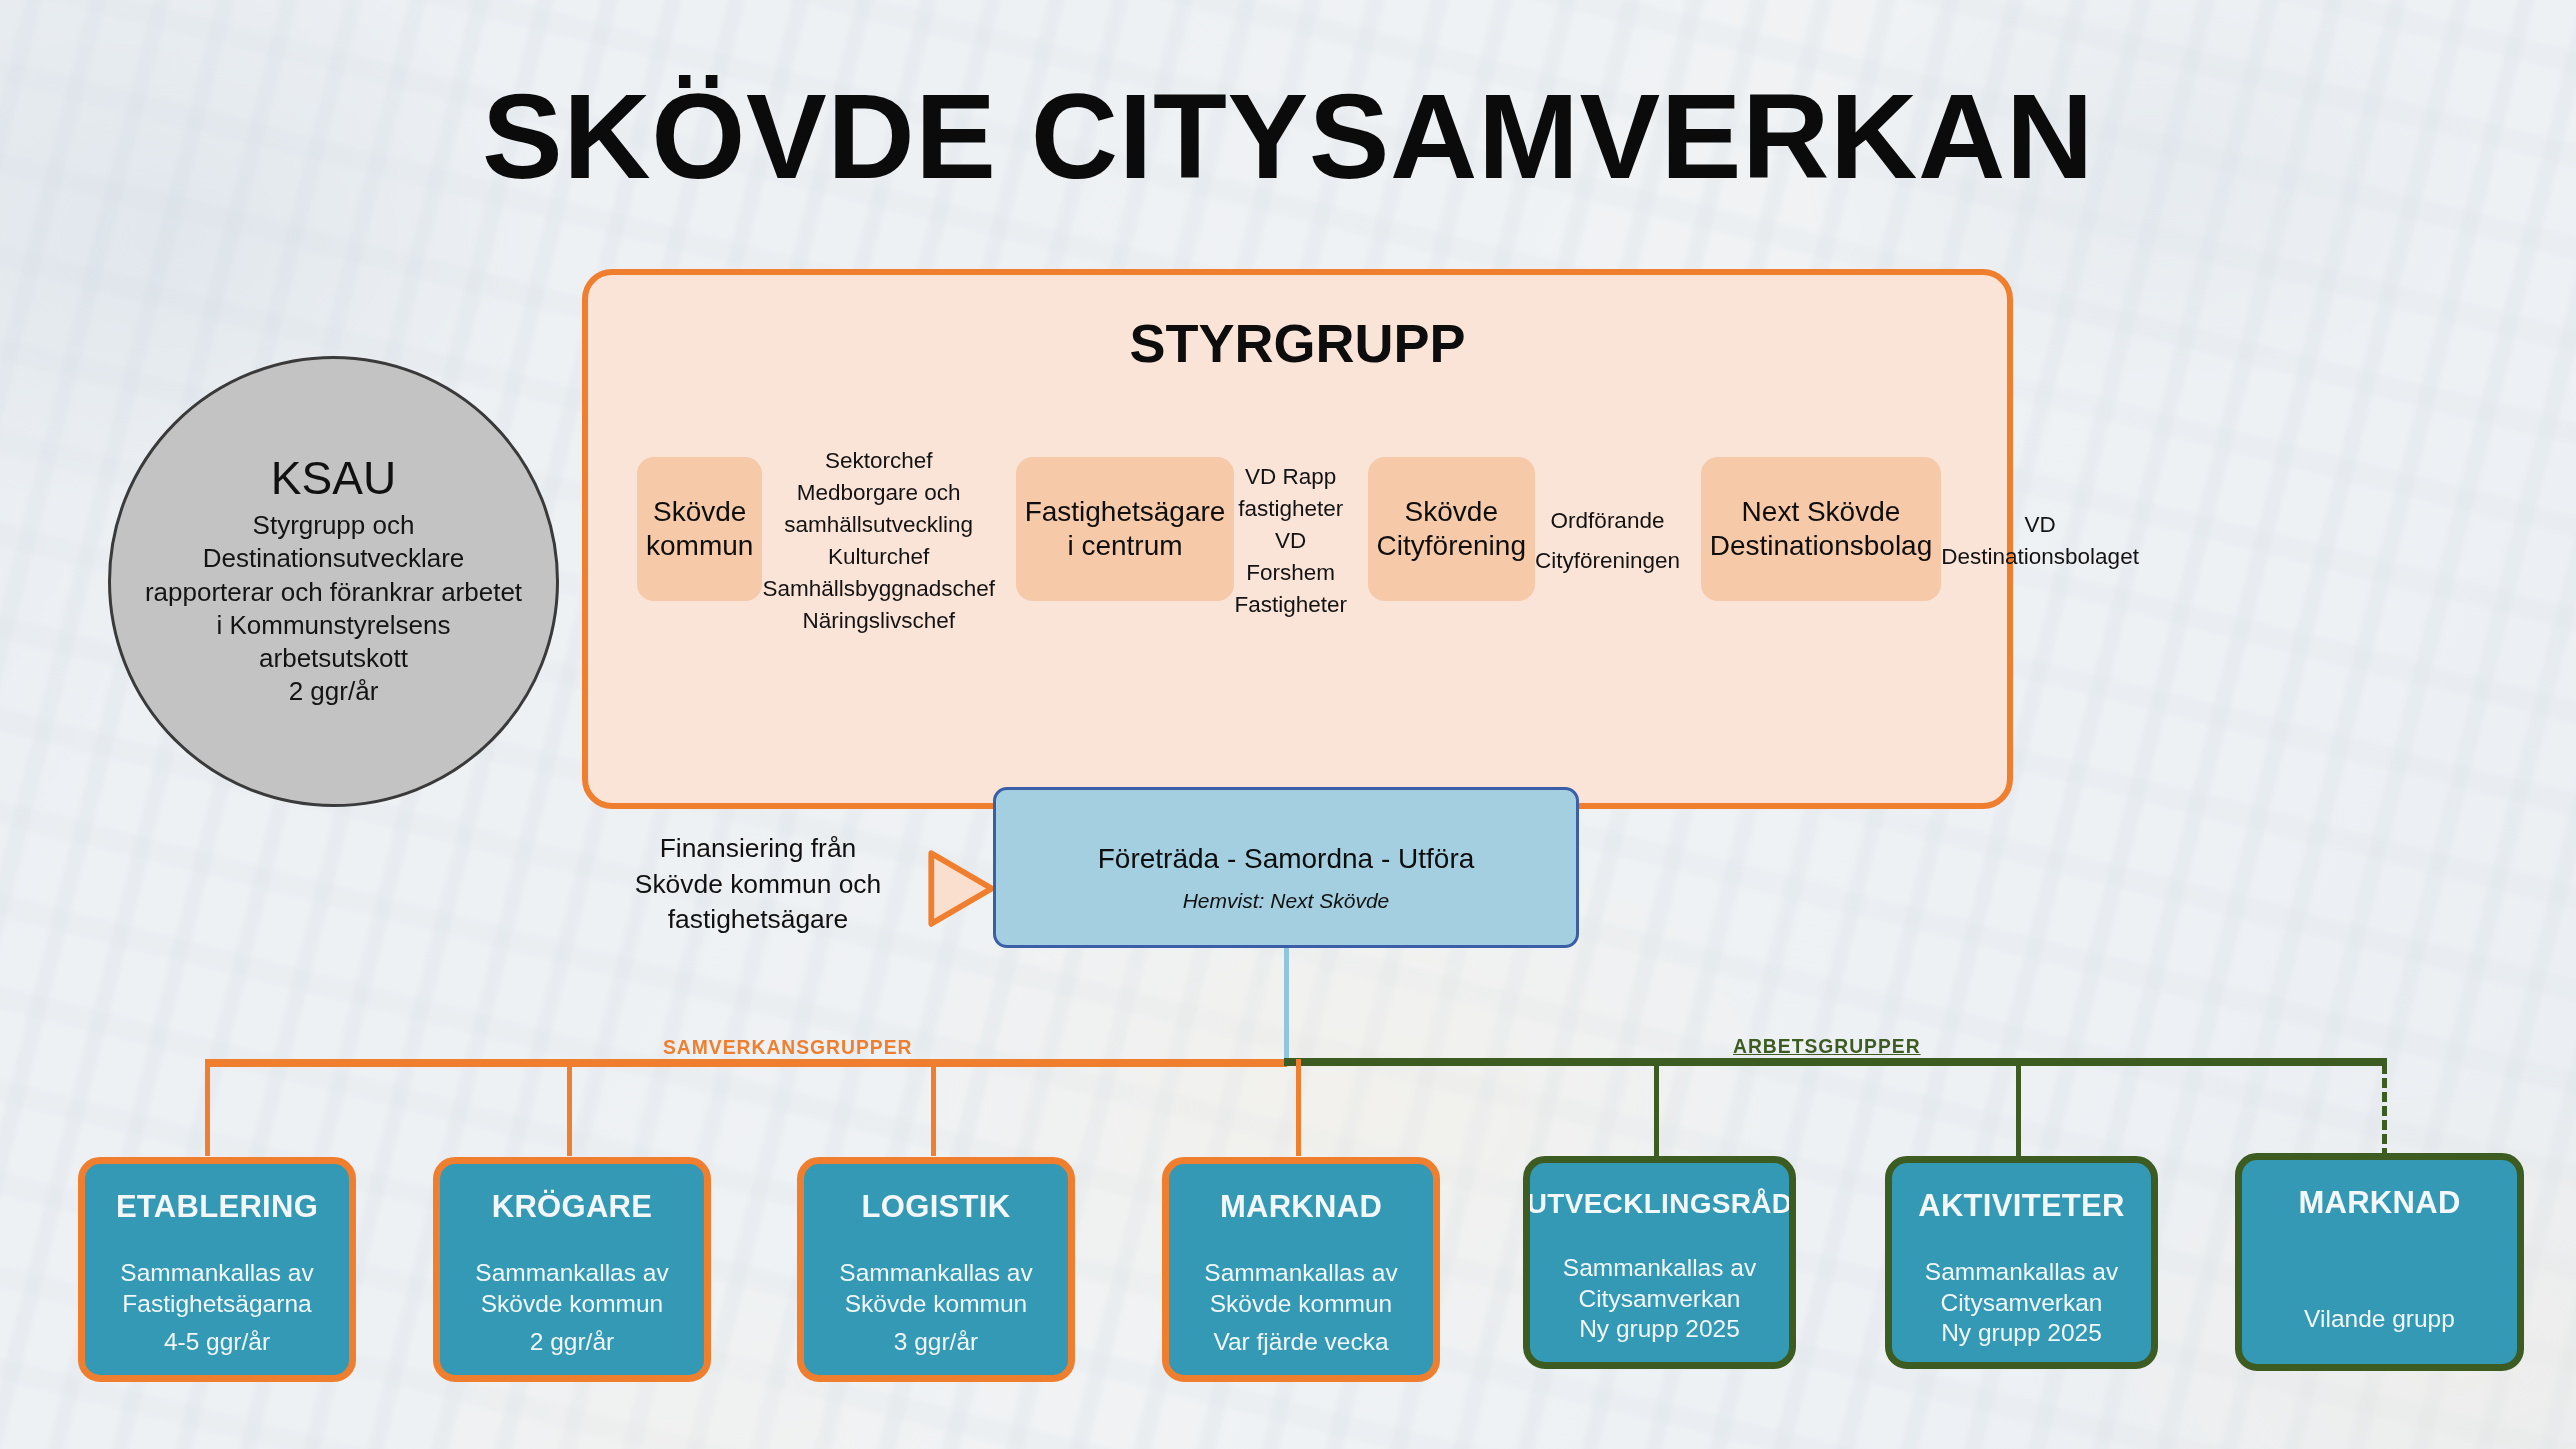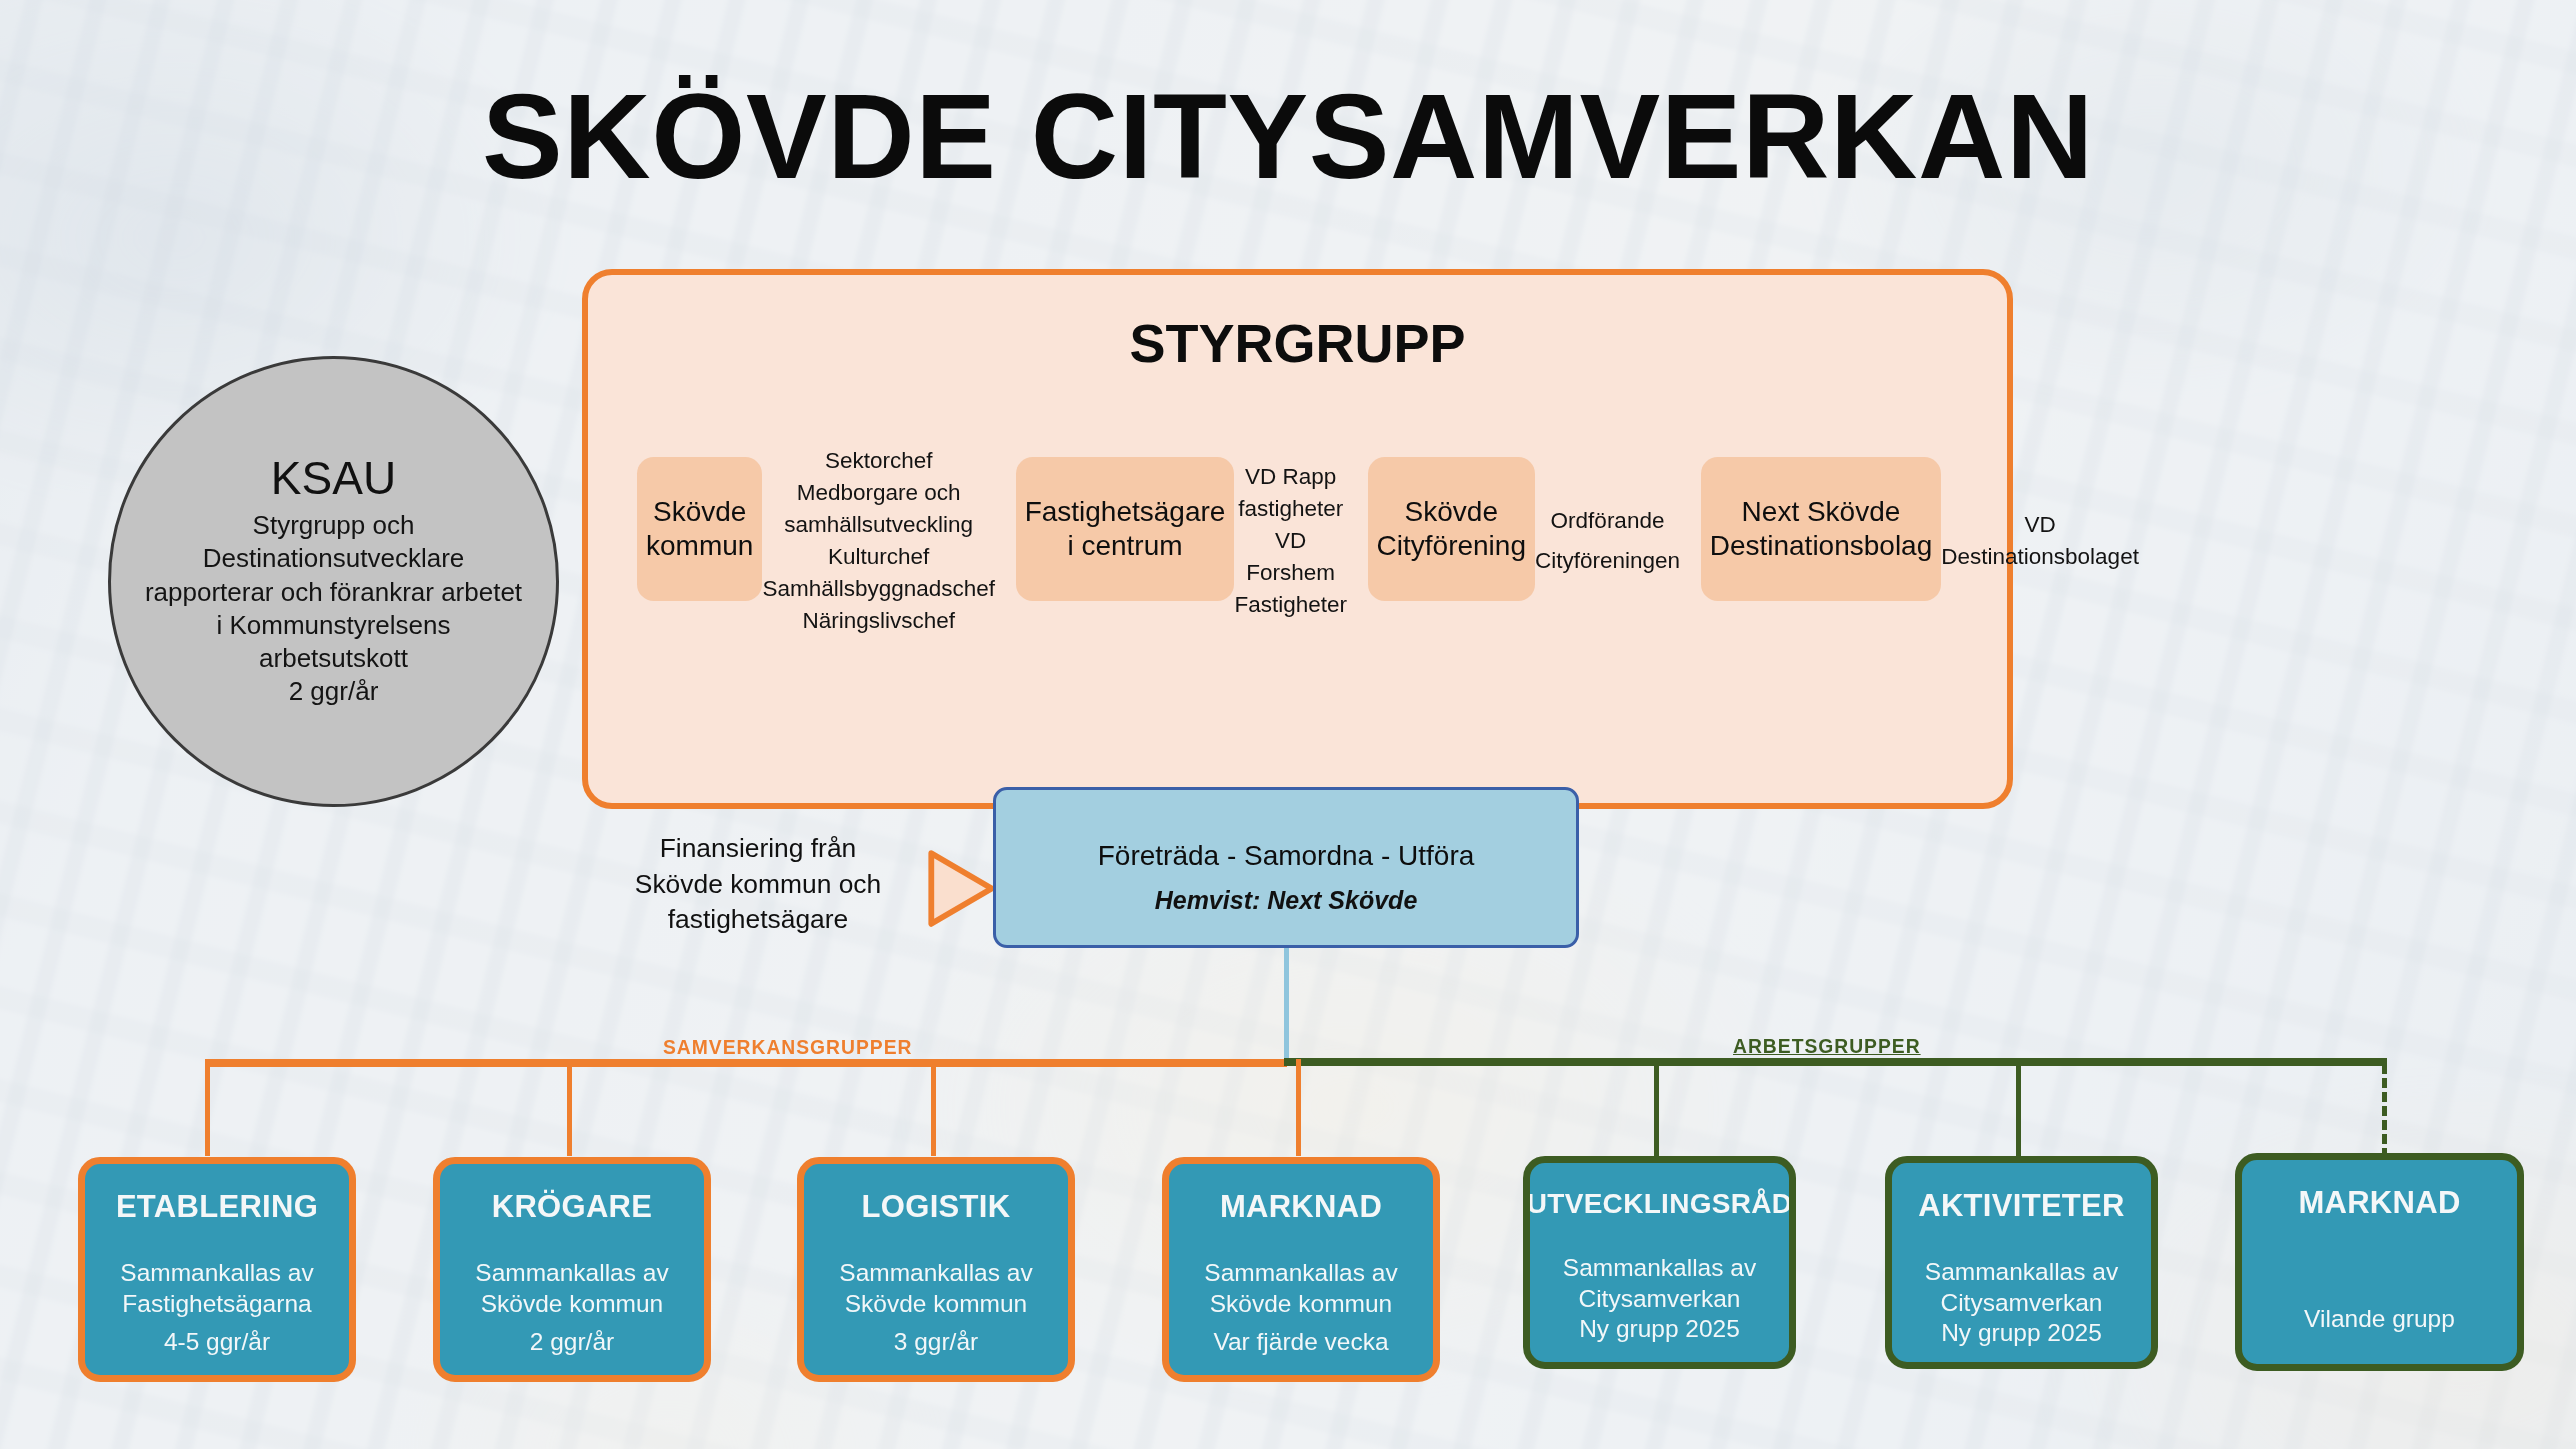--- a/index.html
+++ b/index.html
@@ -90,21 +90,21 @@
   .fin-arrow { position:absolute; left:926px; top:848px; }
 
   
   .dest {
     position:absolute; left:993px; top:787px; width:586px; height:161px;
     background:#a3cfe0; border:3.9px solid #3a5fa8; border-radius:14px;
     display:flex; flex-direction:column; align-items:center; justify-content:center;
   }
   .dest-title { font-size:37px; font-weight:400; color:#060606; letter-spacing:0.3px; }
   .dest-sub   { font-size:28px; font-weight:300; color:#0d0d0d; margin-top:20px; }
-  .dest-home  { font-size:25px; font-weight:700; font-style:italic; color:#111; margin-top:14px; }
+  .dest-home  { font-size:21px; font-weight:400; font-style:italic; color:#111; margin-top:14px; }
 
   
   .line { position:absolute; background:#ef7f2e; }
   .line.green { background:#3d5c22; }
   .line.blue  { background:#8fc5dd; }
 
   .dashed-v {
     position:absolute; width:0; border-left:5.8px dashed #3d5c22;
   }
 

